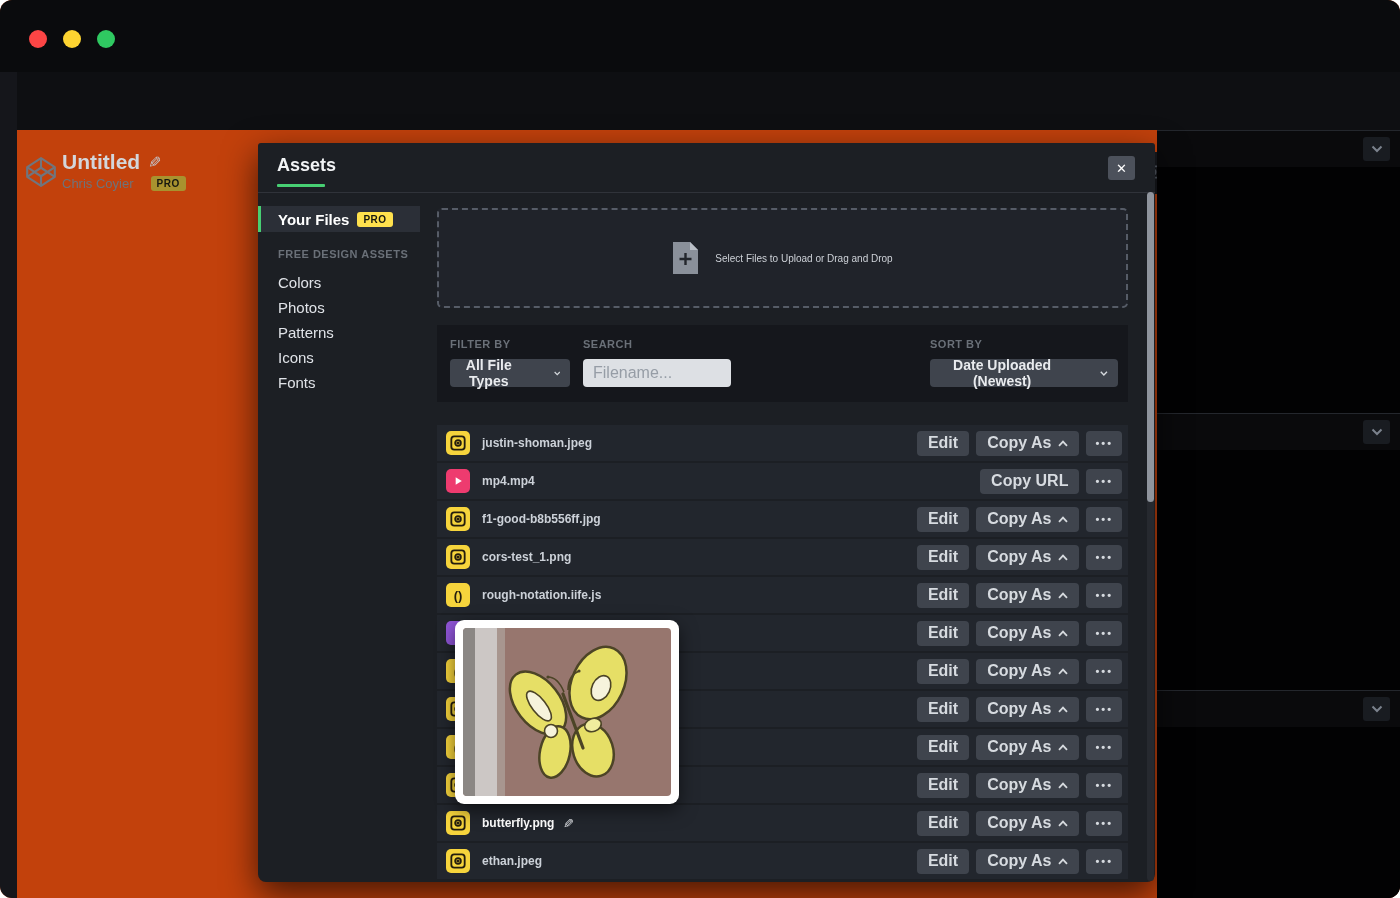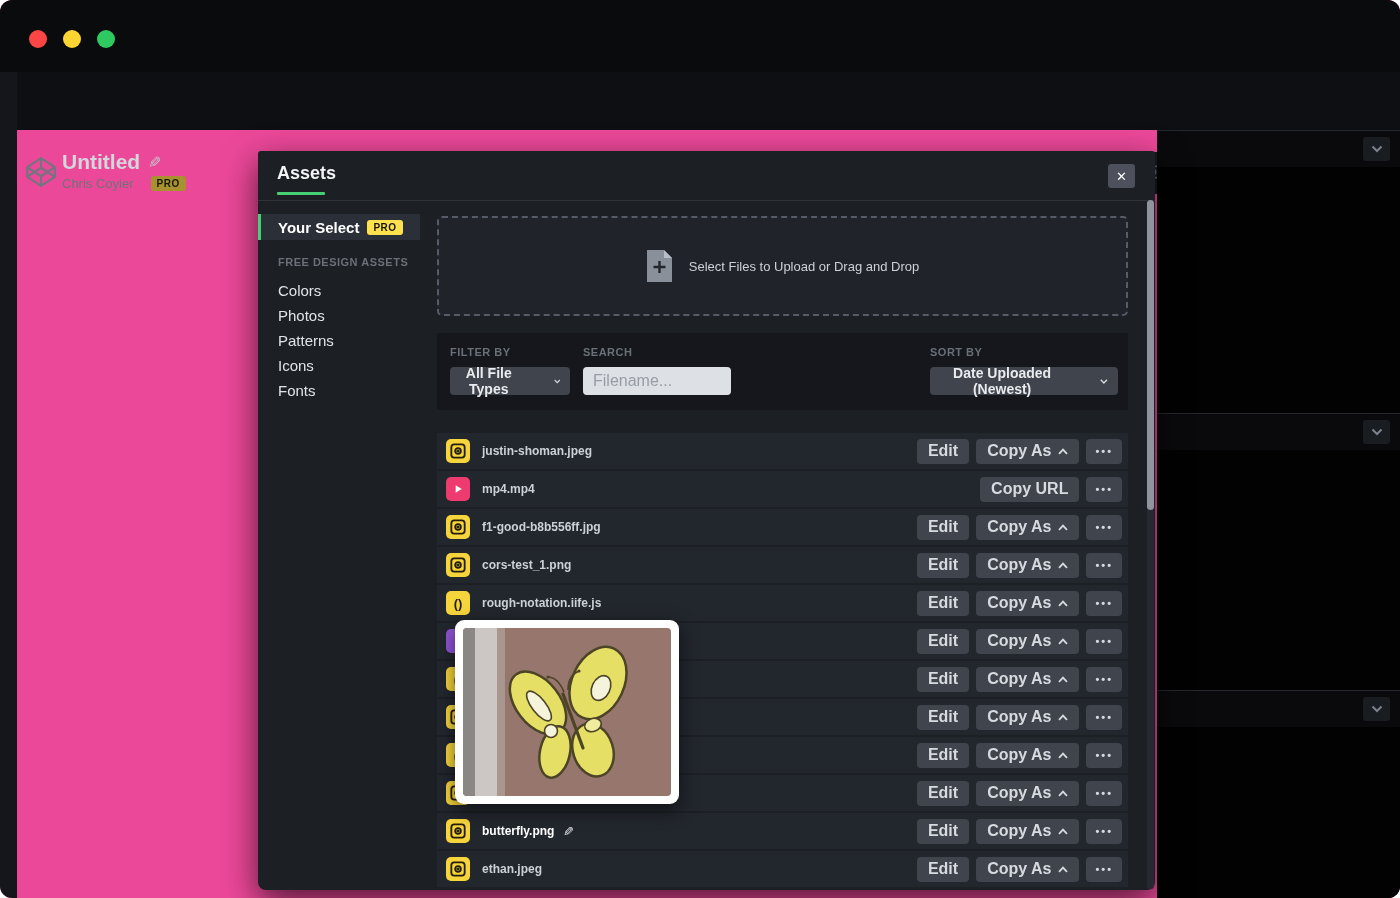--- a/index.html
+++ b/index.html
@@ -1,16 +1,16 @@
 <!DOCTYPE html>
 <html><head>
 <meta charset="utf-8">
 <style>
   html,body{margin:0;padding:0;background:#fff;font-family:"Liberation Sans","DejaVu Sans",sans-serif;}
-  .window{position:relative;width:1400px;height:898px;border-radius:12px;overflow:hidden;background:#ec4899;}
+  .window{position:relative;width:1400px;height:898px;border-radius:12px;overflow:hidden;background:#c2410c;}
 
   
   .titlebar{position:absolute;top:0;left:0;right:0;height:72px;background:#0a0b0d;}
   .tl{position:absolute;top:30px;width:18px;height:18px;border-radius:50%;}
   .tl.red{left:29px;background:#fc4545;}
   .tl.yellow{left:63px;background:#fdd431;}
   .tl.green{left:97px;background:#2fc961;}
 
   
   .appheader{position:absolute;top:72px;left:0;right:0;height:58px;background:#0e0f12;}
@@ -32,40 +32,40 @@
 
   
   .side-panels{position:absolute;top:130px;left:1157px;right:0;bottom:0;background:#020203;}
   .panel-header{position:absolute;left:0;right:0;height:36px;background:#0a0a0c;border-top:1px solid #24272d;}
   .ph1{top:0;} .ph2{top:283px;} .ph3{top:560px;}
   .panel-body{position:absolute;left:0;right:0;background:#020203;}
   .pb1{top:37px;height:246px;} .pb2{top:320px;height:240px;} .pb3{top:597px;bottom:0;}
   .collapse-btn{position:absolute;right:10px;top:6px;width:27px;height:24px;background:#191c21;border:none;border-radius:3px;display:flex;align-items:center;justify-content:center;cursor:pointer;}
 
   
-  .modal{position:absolute;left:258px;top:143px;width:897px;height:739px;background:#1c1f24;border-radius:3px 3px 8px 8px;box-shadow:0 12px 34px rgba(0,0,0,.65);margin-top:8px;}
+  .modal{position:absolute;left:258px;top:143px;width:897px;height:739px;background:#1c1f24;border-radius:3px 3px 8px 8px;box-shadow:0 12px 34px rgba(0,0,0,.65);}
   .modal-header{position:absolute;top:0;left:0;right:0;height:49px;border-bottom:1px solid #30333a;}
   .modal-title{position:absolute;left:19px;top:12px;font-size:18px;font-weight:700;color:#f1f3f5;}
   .title-underline{position:absolute;left:19px;top:41px;width:48px;height:3px;background:#47cf73;border-radius:1px;}
   .close-btn{position:absolute;right:20px;top:13px;width:27px;height:24px;background:#4c515b;border:none;border-radius:3px;color:#fff;font-size:13px;font-weight:700;display:flex;align-items:center;justify-content:center;cursor:pointer;font-family:inherit;}
 
   
   .modal-sidebar{position:absolute;left:0;top:49px;width:179px;bottom:0;}
   .active-item{position:absolute;left:0;top:14px;width:162px;height:26px;background:#2b2f37;display:flex;align-items:center;cursor:pointer;}
   .active-bar{position:absolute;left:0;top:0;bottom:0;width:3px;background:#47cf73;}
   .active-label{margin-left:20px;font-size:15px;font-weight:700;color:#fff;}
   .pro-badge{margin-left:8px;background:#ffe14d;color:#17180f;font-size:10px;font-weight:700;padding:2px 6px;border-radius:3px;letter-spacing:.5px;}
   .side-section{position:absolute;left:20px;top:56px;font-size:11px;font-weight:700;color:#6a7078;letter-spacing:.5px;}
   .side-items{position:absolute;left:20px;top:78px;}
   .side-item{height:25px;line-height:25px;font-size:15px;color:#e0e3e8;cursor:pointer;}
 
   
   .modal-main{position:absolute;left:179px;top:49px;width:691px;height:690px;}
   .upload-box{position:absolute;left:0;top:16px;width:687px;height:96px;border:2px dashed #565c67;border-radius:5px;background:#20232a;display:flex;align-items:center;justify-content:center;gap:16px;cursor:pointer;}
-  .upload-label{font-size:13px;color:#cdd1d7;}
+  .upload-label{font-size:10px;color:#cdd1d7;}
 
   .filter-strip{position:absolute;left:0;top:133px;width:691px;height:77px;background:#15171c;}
   .fgroup{position:absolute;top:13px;}
   .fg1{left:13px;} .fg2{left:146px;} .fg3{left:493px;}
   .flabel{font-size:11px;font-weight:700;color:#6a7078;letter-spacing:.5px;margin-bottom:9px;}
   .dropdown{height:28px;background:#3f444d;border:none;border-radius:4px;color:#e9ebee;font-size:14px;font-weight:600;font-family:inherit;display:flex;align-items:center;justify-content:space-between;padding:0 10px;cursor:pointer;box-sizing:border-box;gap:36px;}
   .dd-filetype{width:120px;}
   .dd-sort{width:188px;}
   .search-input{width:148px;height:28px;background:#dde0e4;border:none;border-radius:4px;padding:0 10px;font-size:16px;font-family:inherit;color:#3a3f46;box-sizing:border-box;}
   .search-input::placeholder{color:#969da6;}
@@ -199,21 +199,21 @@
   <div class="modal">
     <div class="modal-header">
       <span class="modal-title">Assets</span>
       <span class="title-underline"></span>
       <button class="close-btn">✕</button>
     </div>
 
     <div class="modal-sidebar">
       <div class="active-item">
         <span class="active-bar"></span>
-        <span class="active-label">Your Select</span>
+        <span class="active-label">Your Files</span>
         <span class="pro-badge">PRO</span>
       </div>
       <div class="side-section">FREE DESIGN ASSETS</div>
       <div class="side-items">
         <div class="side-item">Colors</div>
         <div class="side-item">Photos</div>
         <div class="side-item">Patterns</div>
         <div class="side-item">Icons</div>
         <div class="side-item">Fonts</div>
       </div>

